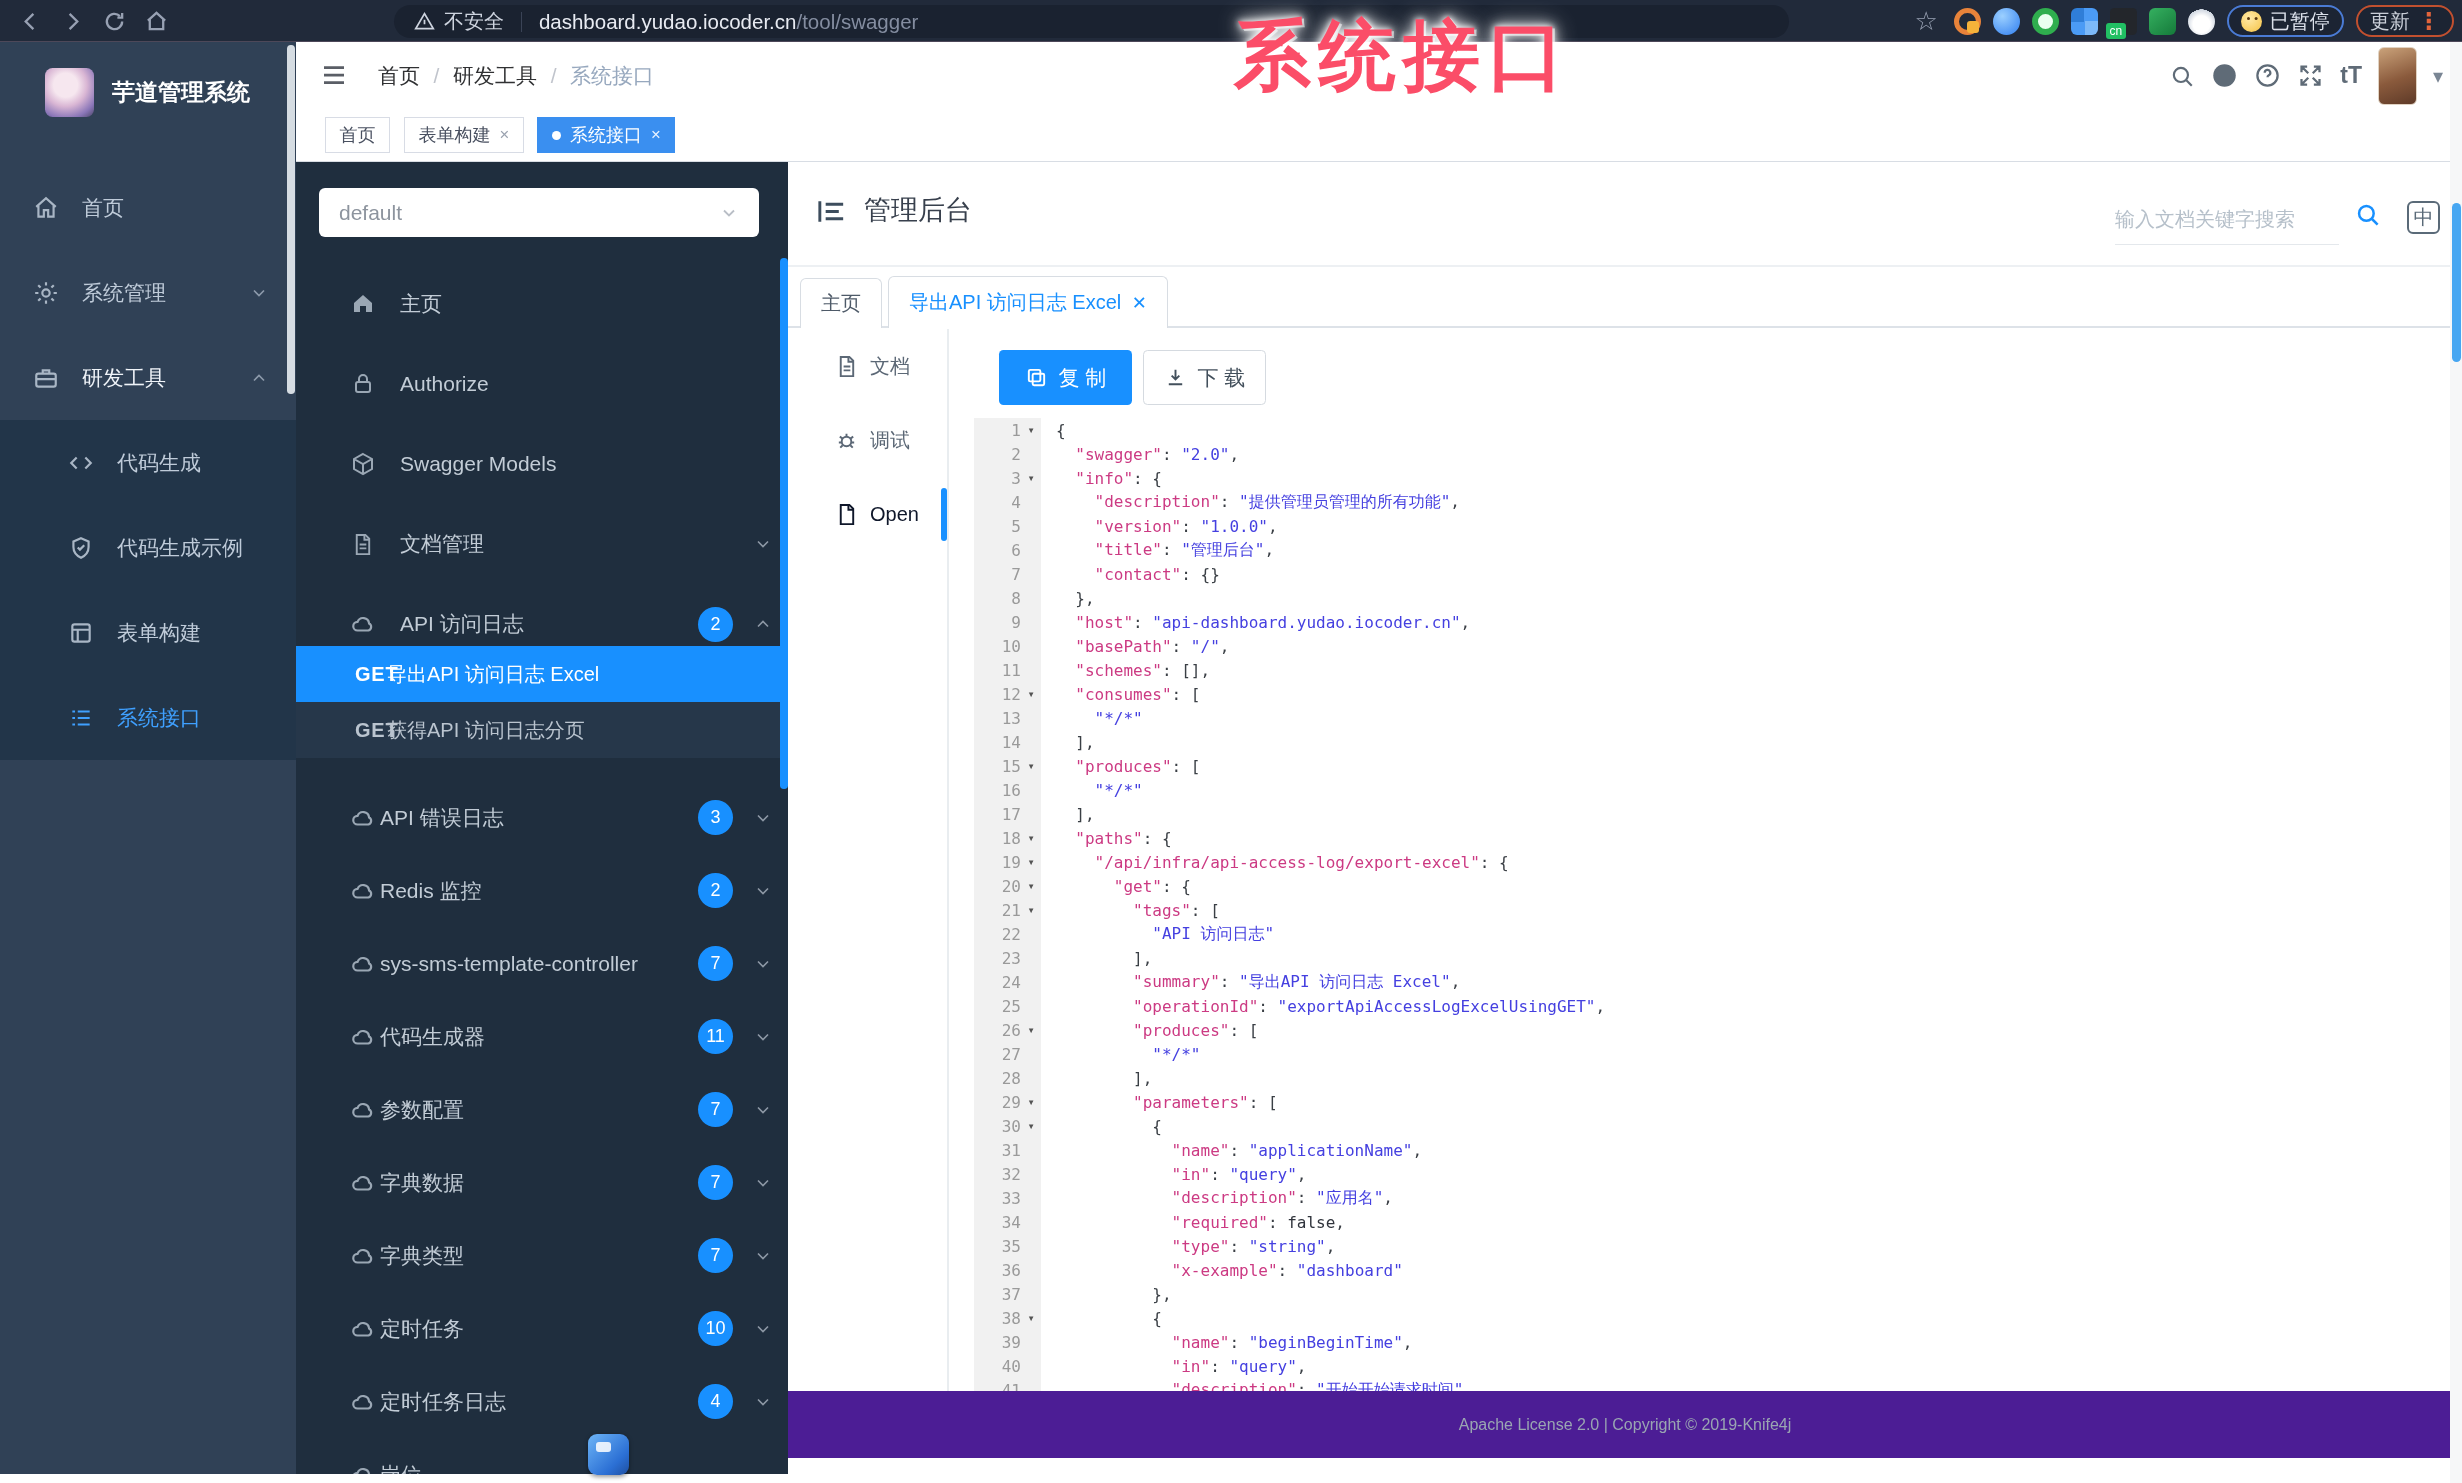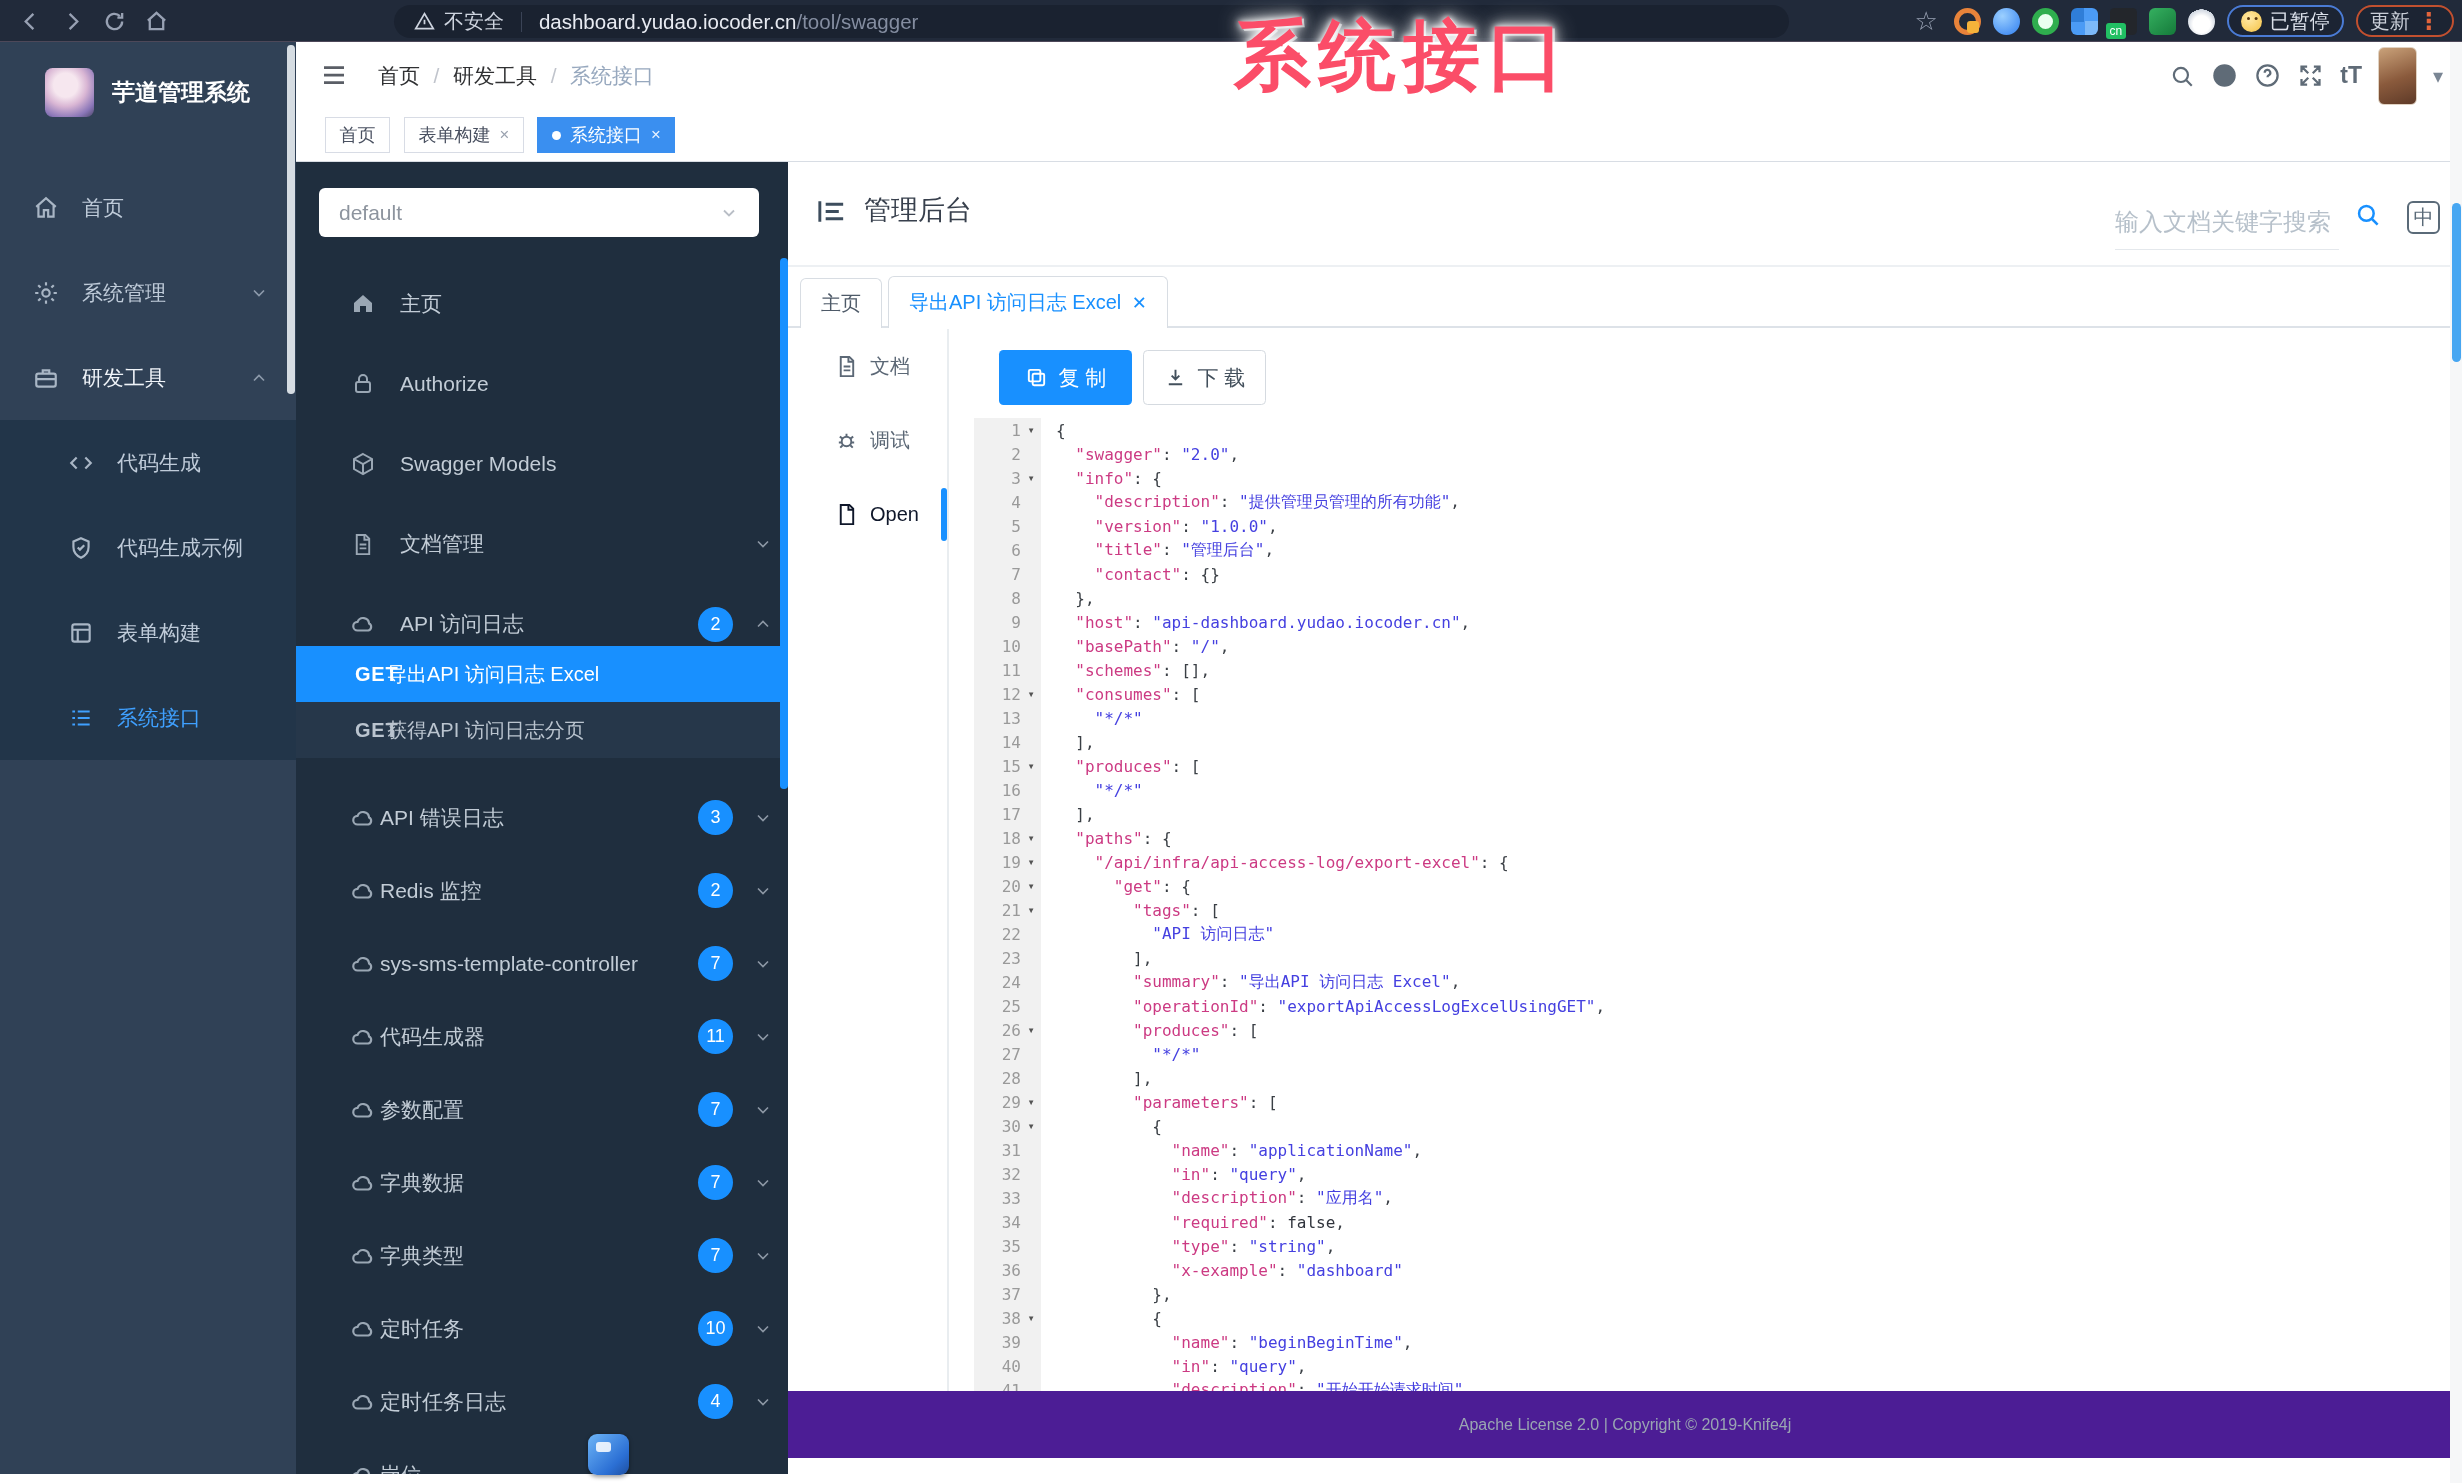--- a/index.html
+++ b/index.html
@@ -101,21 +101,21 @@
   .k-group .k-label{}
   .k-group .badge{position:absolute;left:402px}
   .k-group .chev{position:absolute;left:449px;color:#8d98a5}
   #k4j-scroll{position:absolute;right:1.5px;top:96px;width:7.6px;height:531px;background:#1890ff;border-radius:3.8px}
 
   
   #main{position:absolute;left:788px;top:162px;width:1674px;height:1312px;background:#fff;overflow:hidden}
   #m-head-icon{position:absolute;left:26px;top:32px;color:#3d4d5d}
   #m-title{position:absolute;left:76px;top:30px;font-size:27px;color:#38404d}
   #m-search{position:absolute;left:1327px;top:44px;width:224px;border-bottom:1.5px solid #e4e8ec}
-  #m-search .ph{font-size:24px;color:#b6c0ca;display:block;padding-bottom:10.6px}
+  #m-search .ph{font-size:20px;color:#b6c0ca;display:block;padding-bottom:10.6px}
   #m-search-icon{position:absolute;left:1566px;top:39px;color:#1890ff}
   #m-lang{position:absolute;left:1619px;top:39px;width:33px;height:33px;border:2.3px solid #5a6a78;border-radius:6px;color:#5a6a78;font-size:20px;display:flex;align-items:center;justify-content:center}
   #m-divider{position:absolute;left:0;top:103px;width:1674px;height:1.5px;background:#edf0f3}
   #tabs-line{position:absolute;left:0;top:164px;width:1674px;height:1.5px;background:#dde2e8}
   #tabs{position:absolute;left:12px;top:114px;height:52px;display:flex;align-items:flex-end;gap:6px;z-index:2}
   .tab{height:50px;background:#fff;border:1.5px solid #d8dde3;border-bottom:none;border-radius:6px 6px 0 0;display:flex;align-items:center;padding:0 20px;font-size:20px;color:#4e5a68;gap:10.6px;cursor:pointer}
   .tab.active{color:#1890ff;height:52px;position:relative}
   .tab .tclose{font-size:18px}
   
   #mini{position:absolute;left:0;top:167px;width:159px}

